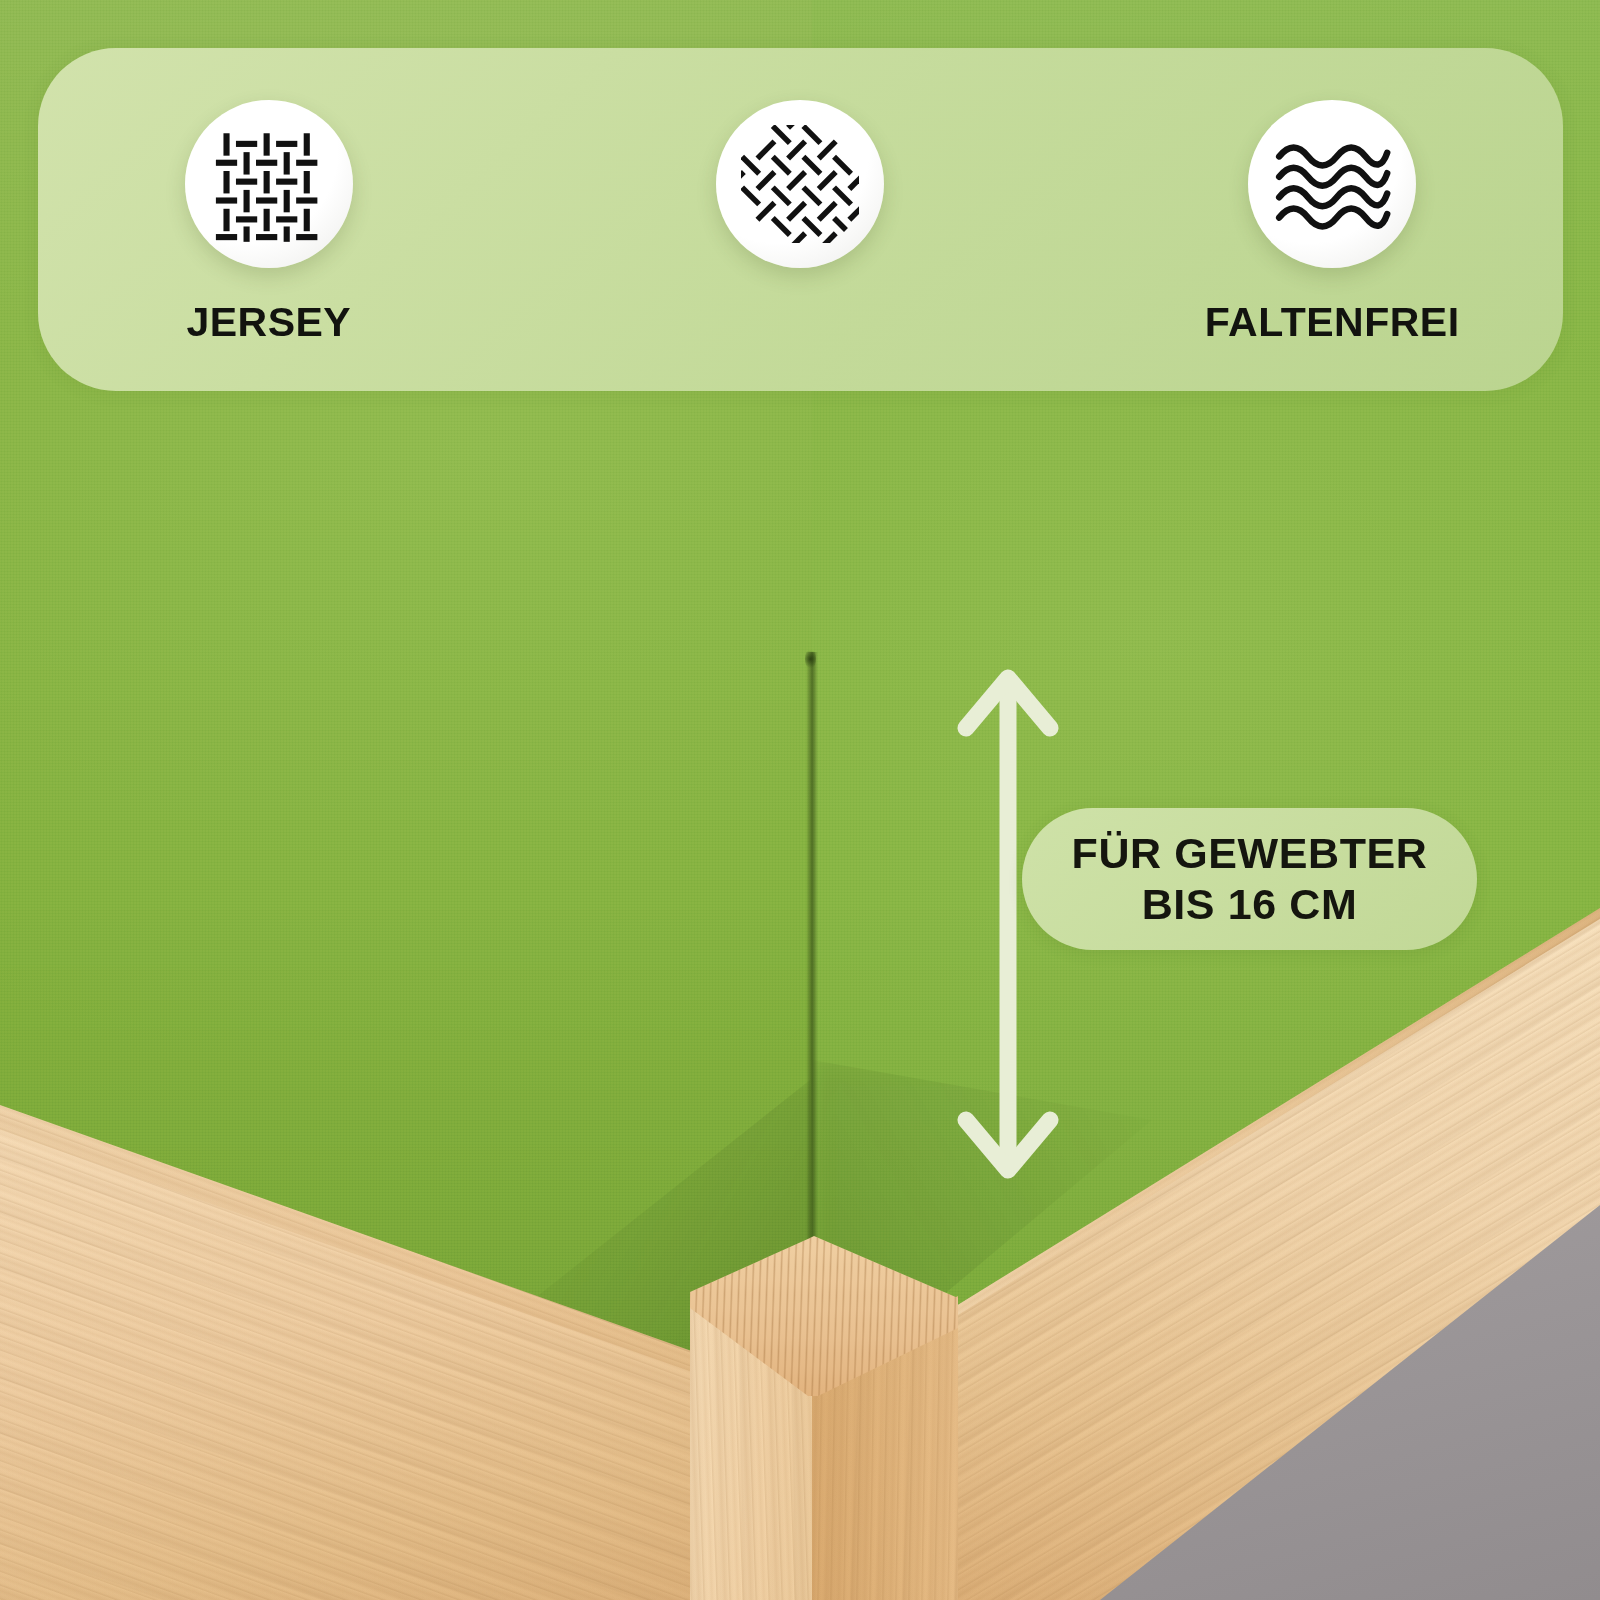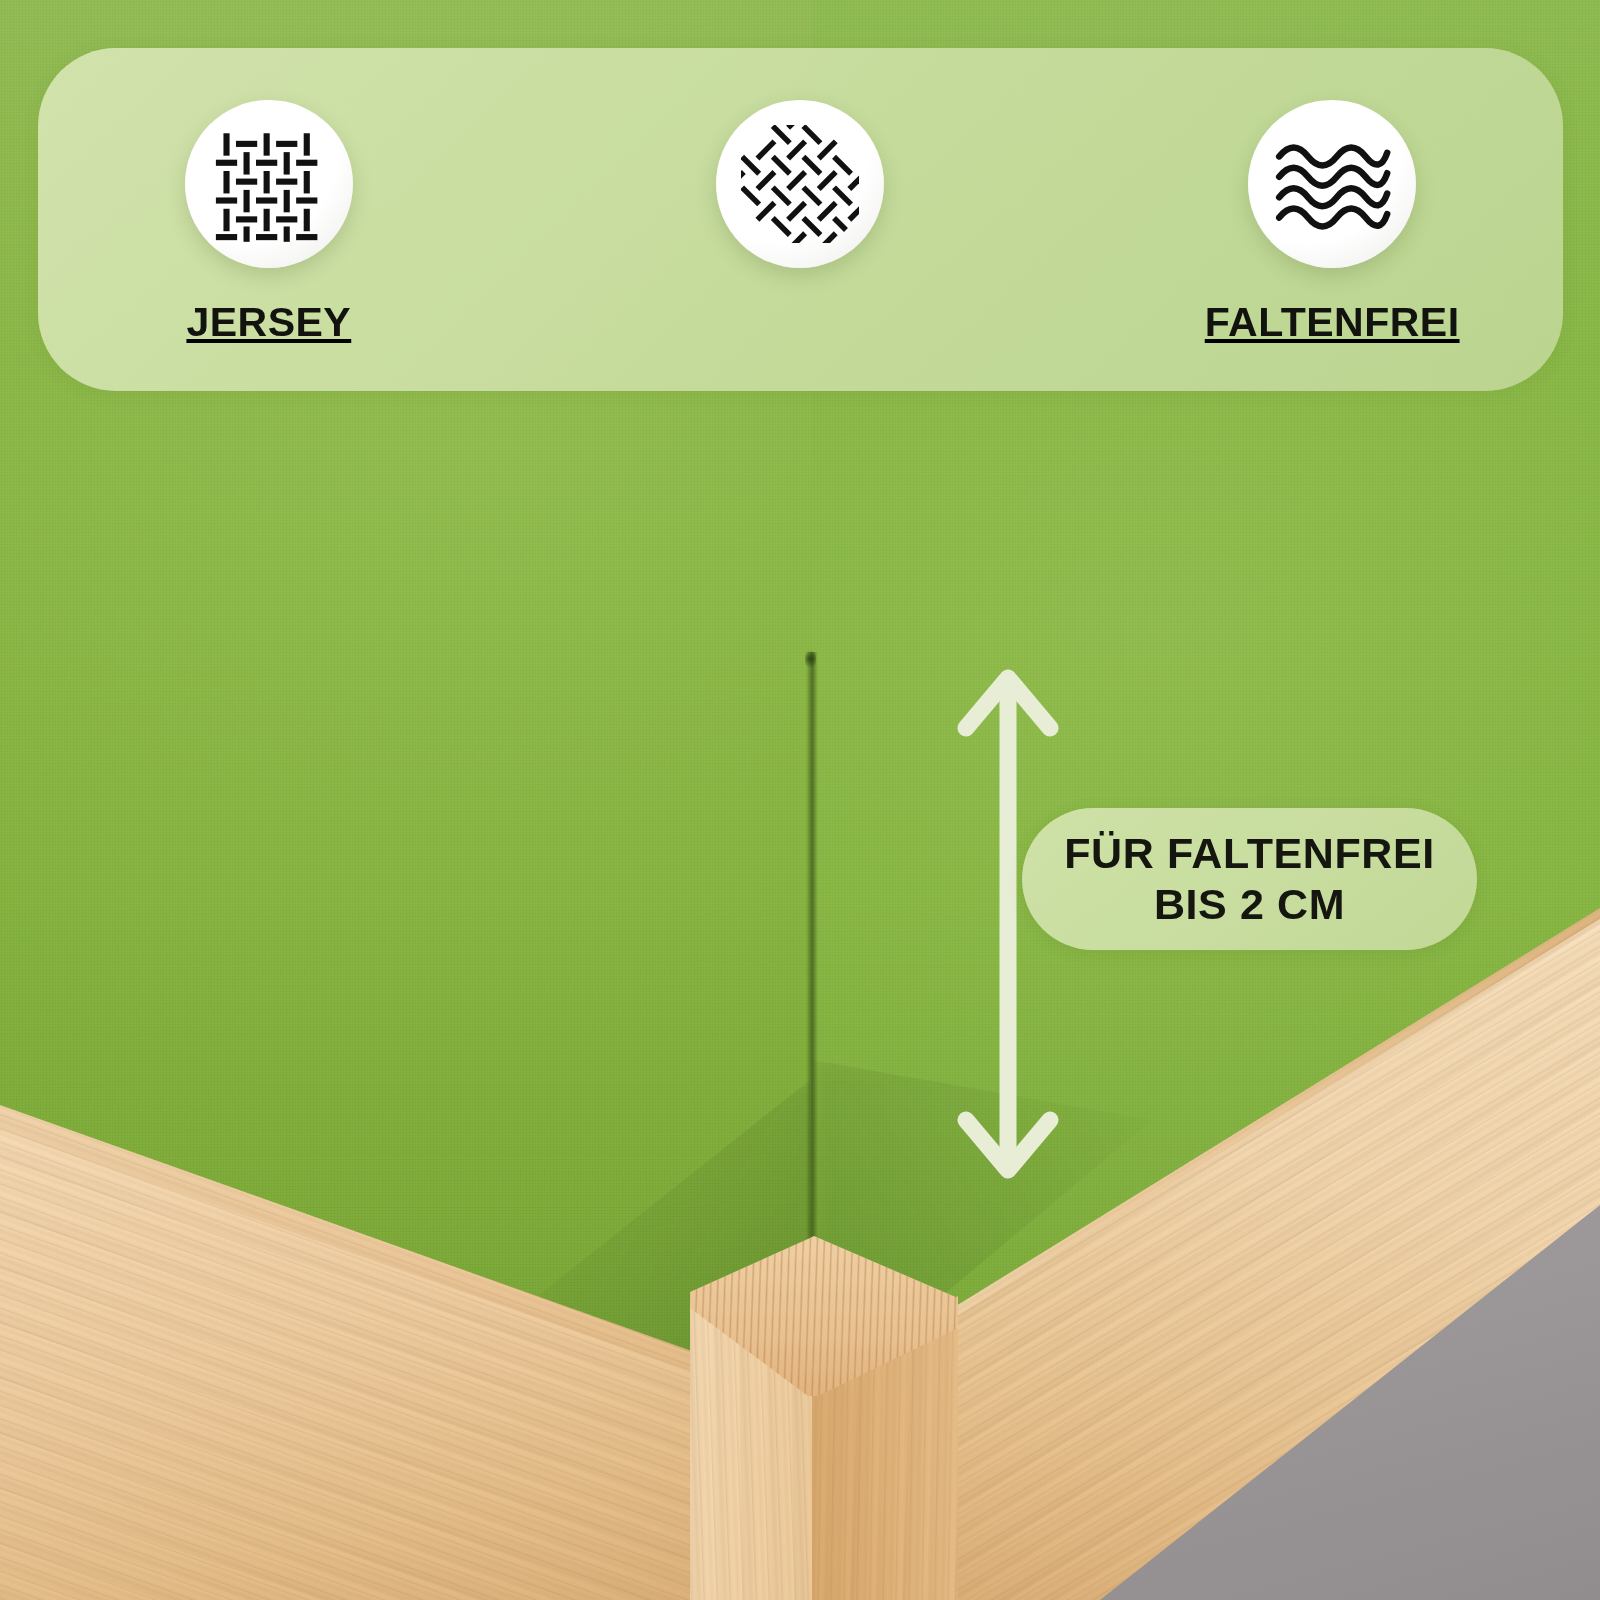--- a/index.html
+++ b/index.html
@@ -150,21 +150,20 @@
     opacity:.85;
   }
 
   
   .header-pill{
     position:absolute;left:38px;top:48px;width:1525px;height:343px;
     border-radius:78px;
     background:linear-gradient(135deg,rgba(212,228,175,.96) 0%,rgba(200,221,160,.93) 55%,rgba(191,215,150,.92) 100%);
     display:flex;align-items:flex-start;justify-content:space-around;
     box-shadow:0 2px 18px rgba(60,90,20,.08);
-    text-decoration:underline;
   }
   .feature{
     width:420px;display:flex;flex-direction:column;align-items:center;
     padding-top:52px;
   }
   .feat-circle{
     width:168px;height:168px;border-radius:50%;
     background:radial-gradient(circle at 36% 30%,#ffffff 0%,#ffffff 58%,#f2f2f0 84%,#e7e7e4 100%);
     box-shadow:0 8px 20px rgba(60,80,30,.18);
     display:flex;align-items:center;justify-content:center;
@@ -339,17 +338,17 @@
 
   <svg id="arrow" viewBox="0 0 160 545">
     <g fill="none" stroke="#e8eed6" stroke-width="17" stroke-linecap="round" stroke-linejoin="round">
       <line x1="78" y1="30" x2="78" y2="518"></line>
       <polyline points="36,78 78,28 120,78"></polyline>
       <polyline points="36,470 78,520 120,470"></polyline>
     </g>
   </svg>
 
   <div class="badge">
-    <div class="badge-line">FÜR FALTENFREI</div>
-    <div class="badge-line">BIS 2 CM</div>
+    <div class="badge-line">FÜR GEWEBTER</div>
+    <div class="badge-line">BIS 16 CM</div>
   </div>
 
 </div>
 
 </body></html>

